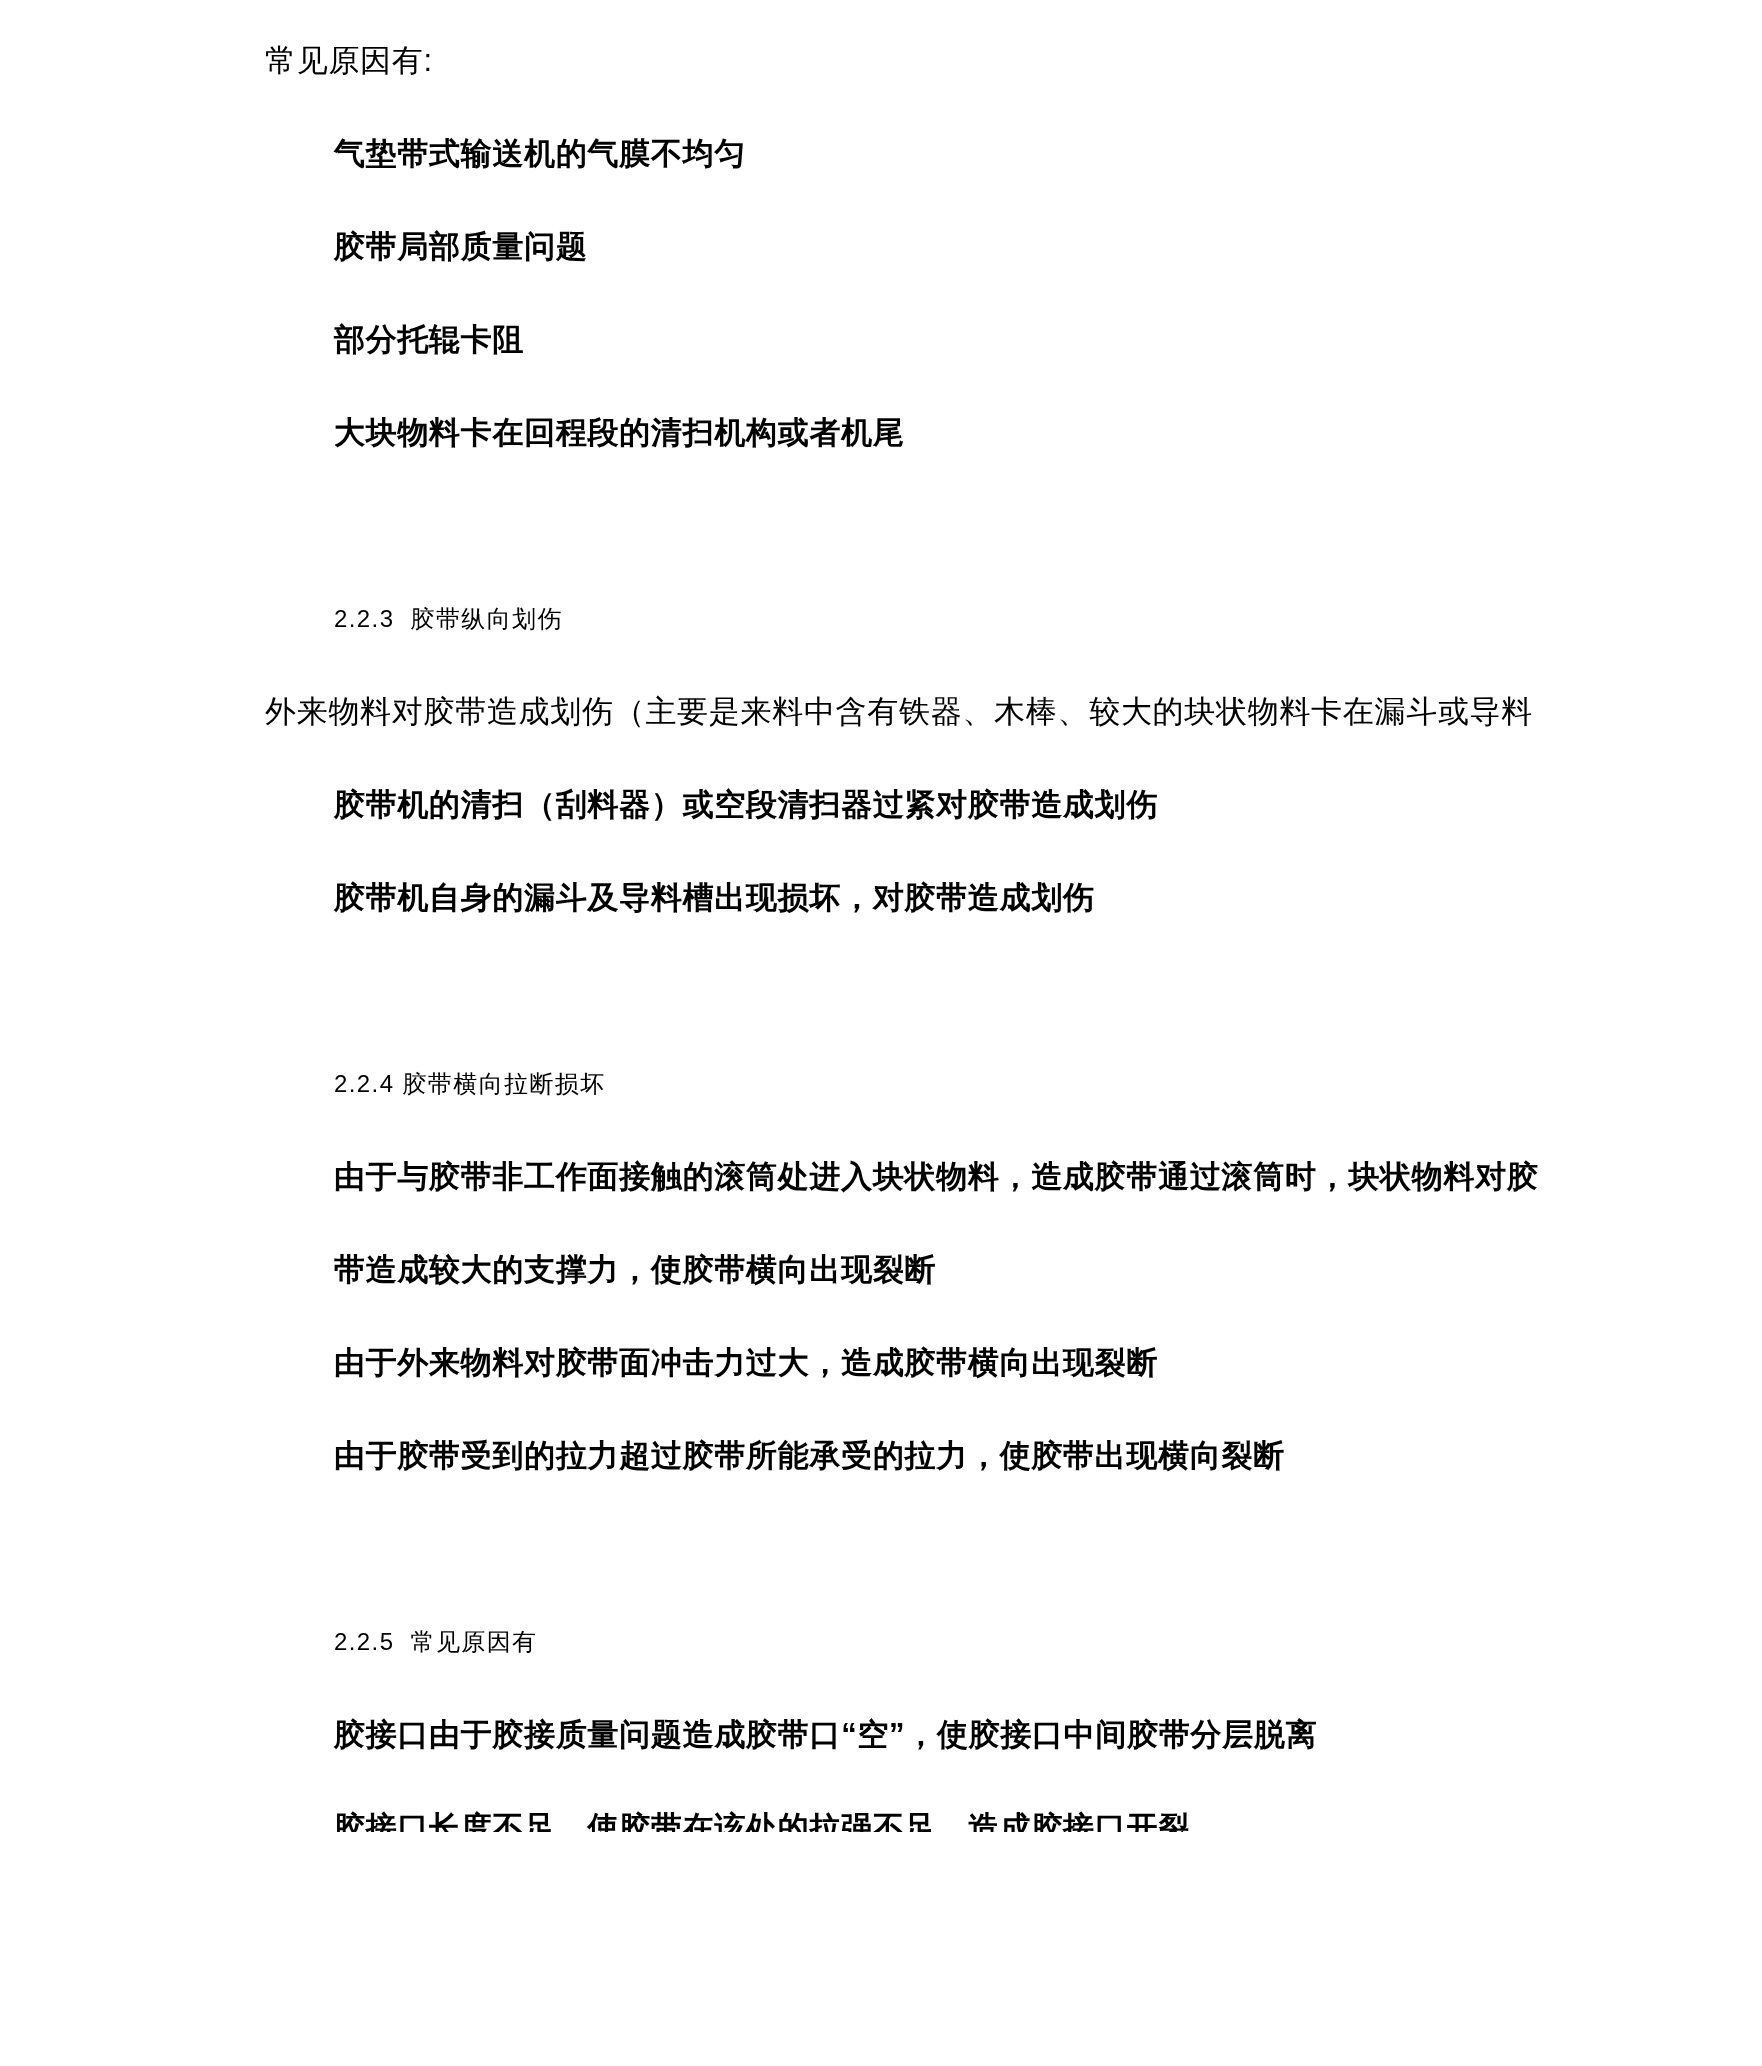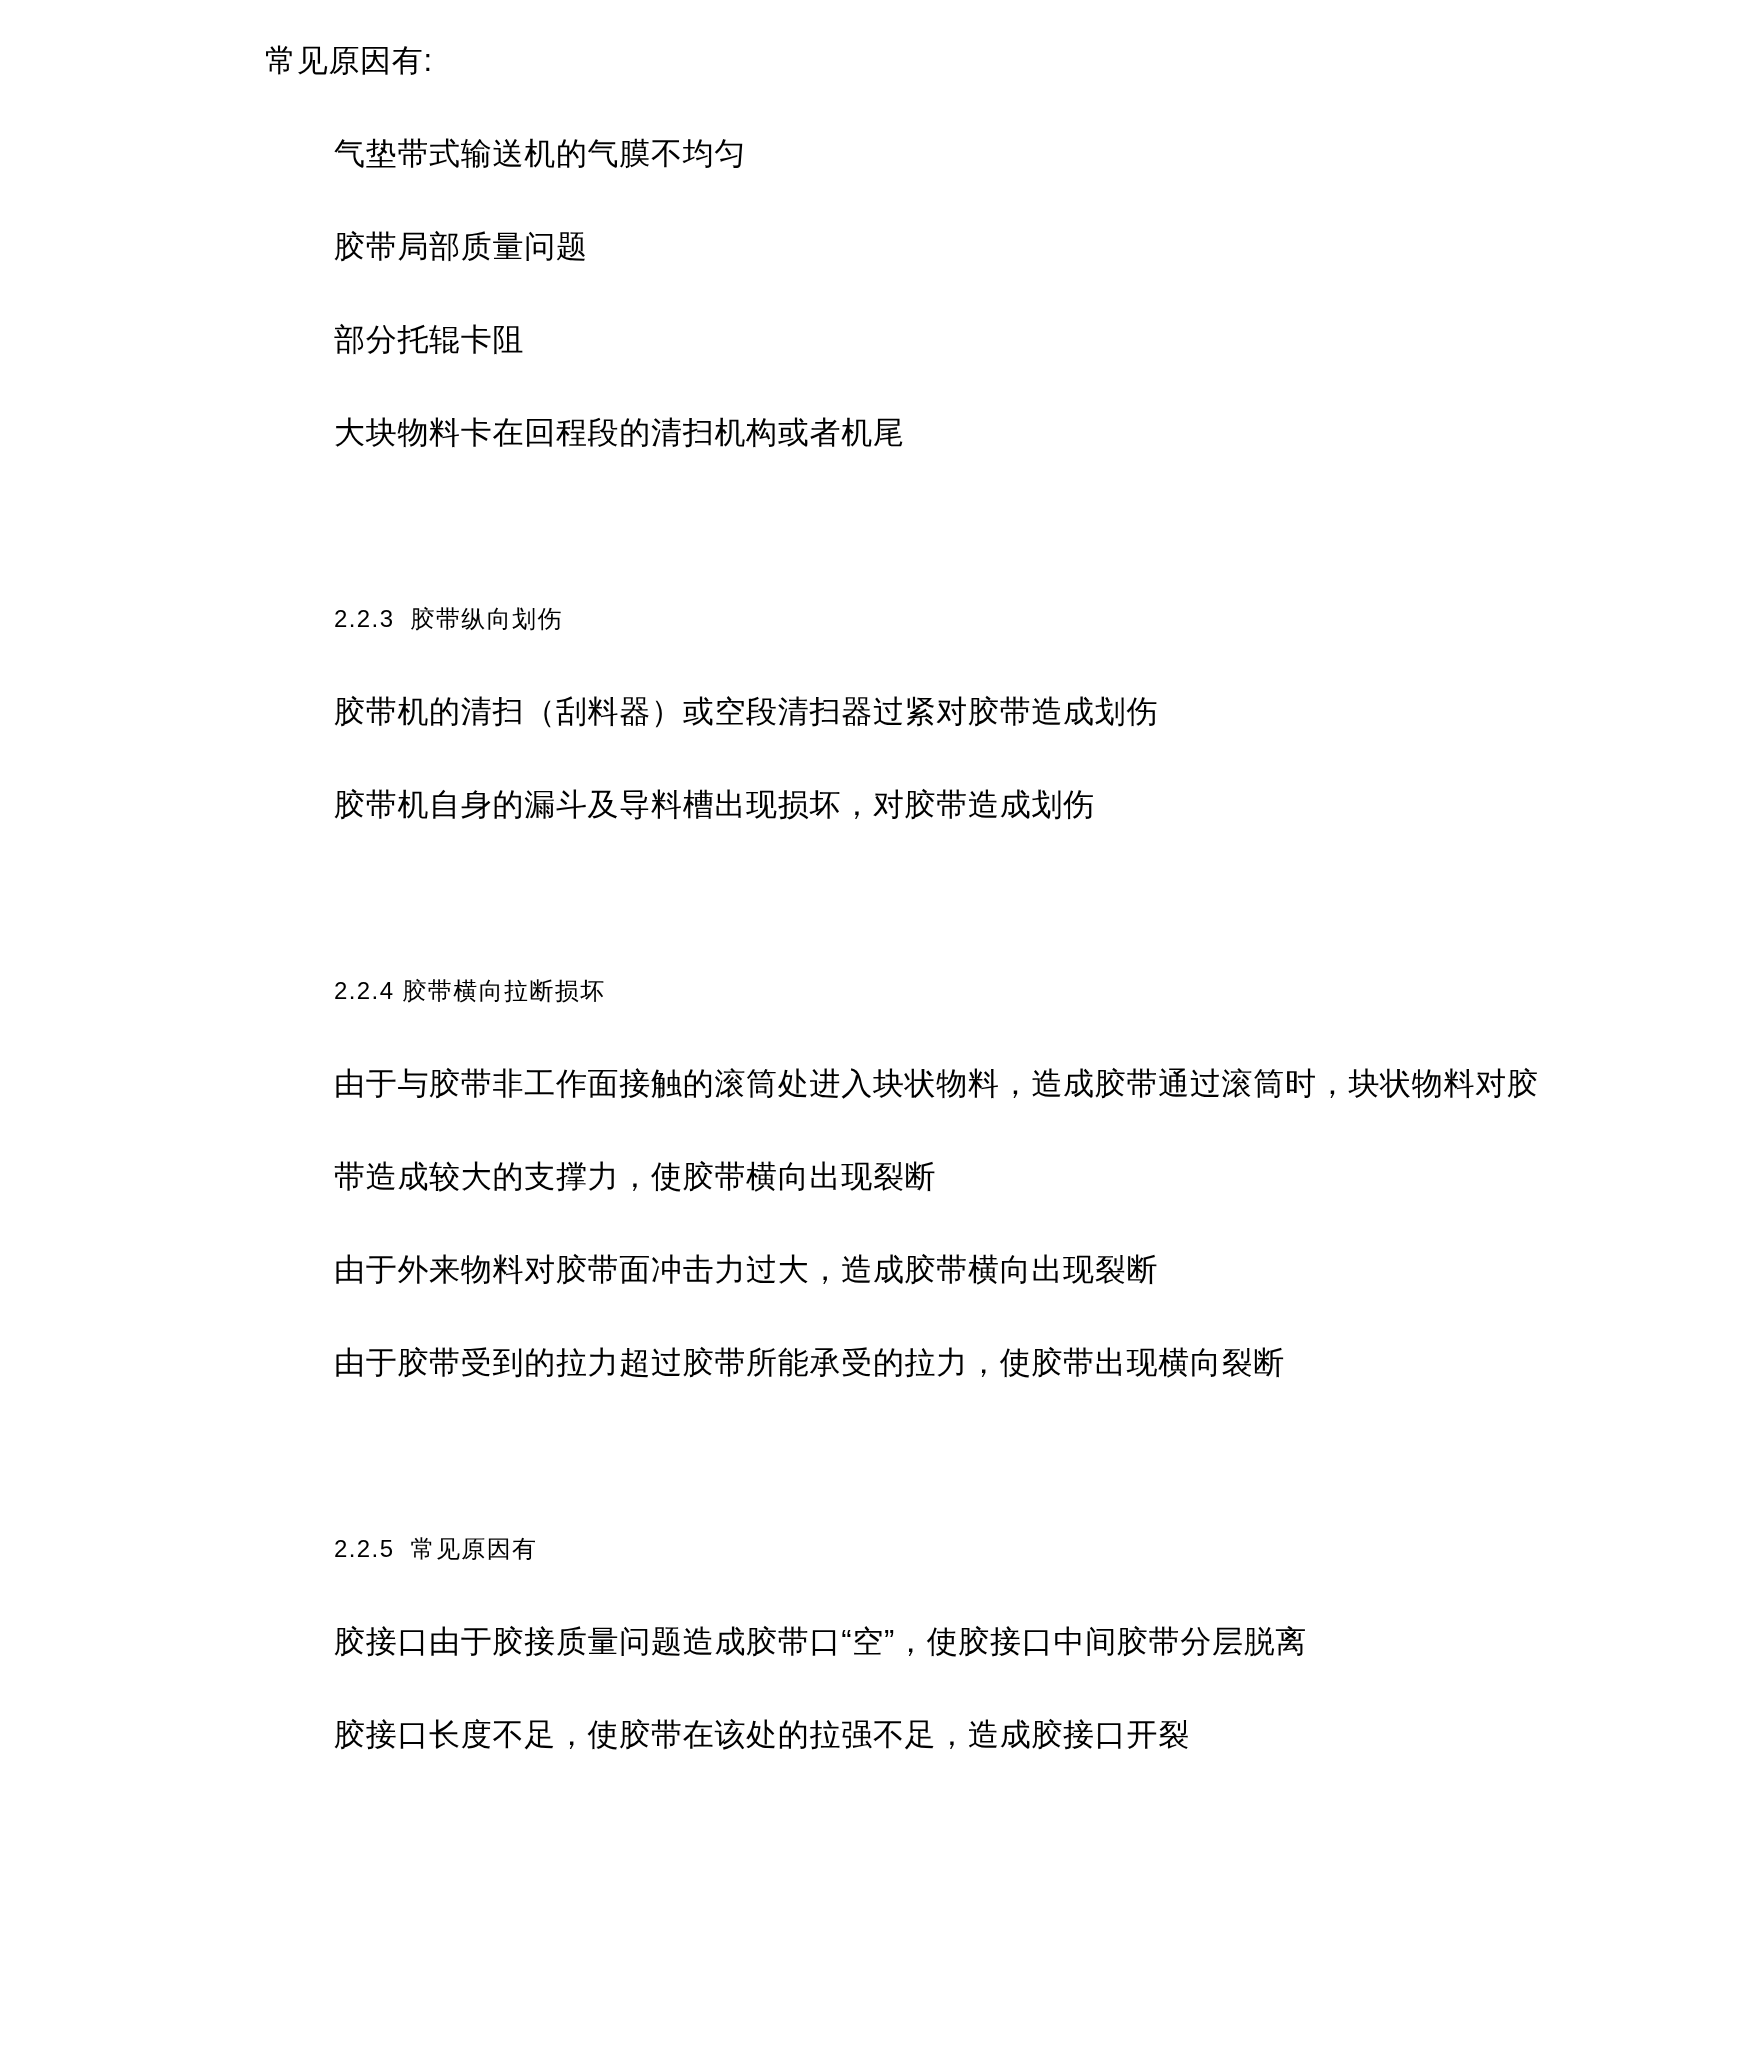--- a/index.html
+++ b/index.html
@@ -17,21 +17,21 @@
   .line {
     margin: 0;
     font-size: 31px;
     font-weight: 500;
     line-height: 93px;
     height: 93px;
     white-space: pre;
     padding-left: 265px;
     letter-spacing: 0.7px;
   }
-  .ind1 { padding-left: 334px; }
+  .ind1 { padding-left: 334px; font-weight: bold; }
   .heading {
     font-size: 24px;
     font-weight: 400;
     margin-top: 93px;
     letter-spacing: 1.4px;
   }
 </style>
 </head>
 <body>
 
@@ -39,20 +39,21 @@
 
   <p class="line">常见原因有:</p>
 
   <p class="line ind1">气垫带式输送机的气膜不均匀</p>
   <p class="line ind1">胶带局部质量问题</p>
   <p class="line ind1">部分托辊卡阻</p>
   <p class="line ind1">大块物料卡在回程段的清扫机构或者机尾</p>
 
   <h2 class="line heading ind1">2.2.3  胶带纵向划伤</h2>
 
+  <p class="line">外来物料对胶带造成划伤（主要是来料中含有铁器、木棒、较大的块状物料卡在漏斗或导料</p>
 
   <p class="line ind1">胶带机的清扫（刮料器）或空段清扫器过紧对胶带造成划伤</p>
   <p class="line ind1">胶带机自身的漏斗及导料槽出现损坏，对胶带造成划伤</p>
 
   <h2 class="line heading ind1">2.2.4 胶带横向拉断损坏</h2>
 
   <p class="line ind1">由于与胶带非工作面接触的滚筒处进入块状物料，造成胶带通过滚筒时，块状物料对胶</p>
   <p class="line ind1">带造成较大的支撑力，使胶带横向出现裂断</p>
   <p class="line ind1">由于外来物料对胶带面冲击力过大，造成胶带横向出现裂断</p>
   <p class="line ind1">由于胶带受到的拉力超过胶带所能承受的拉力，使胶带出现横向裂断</p>

